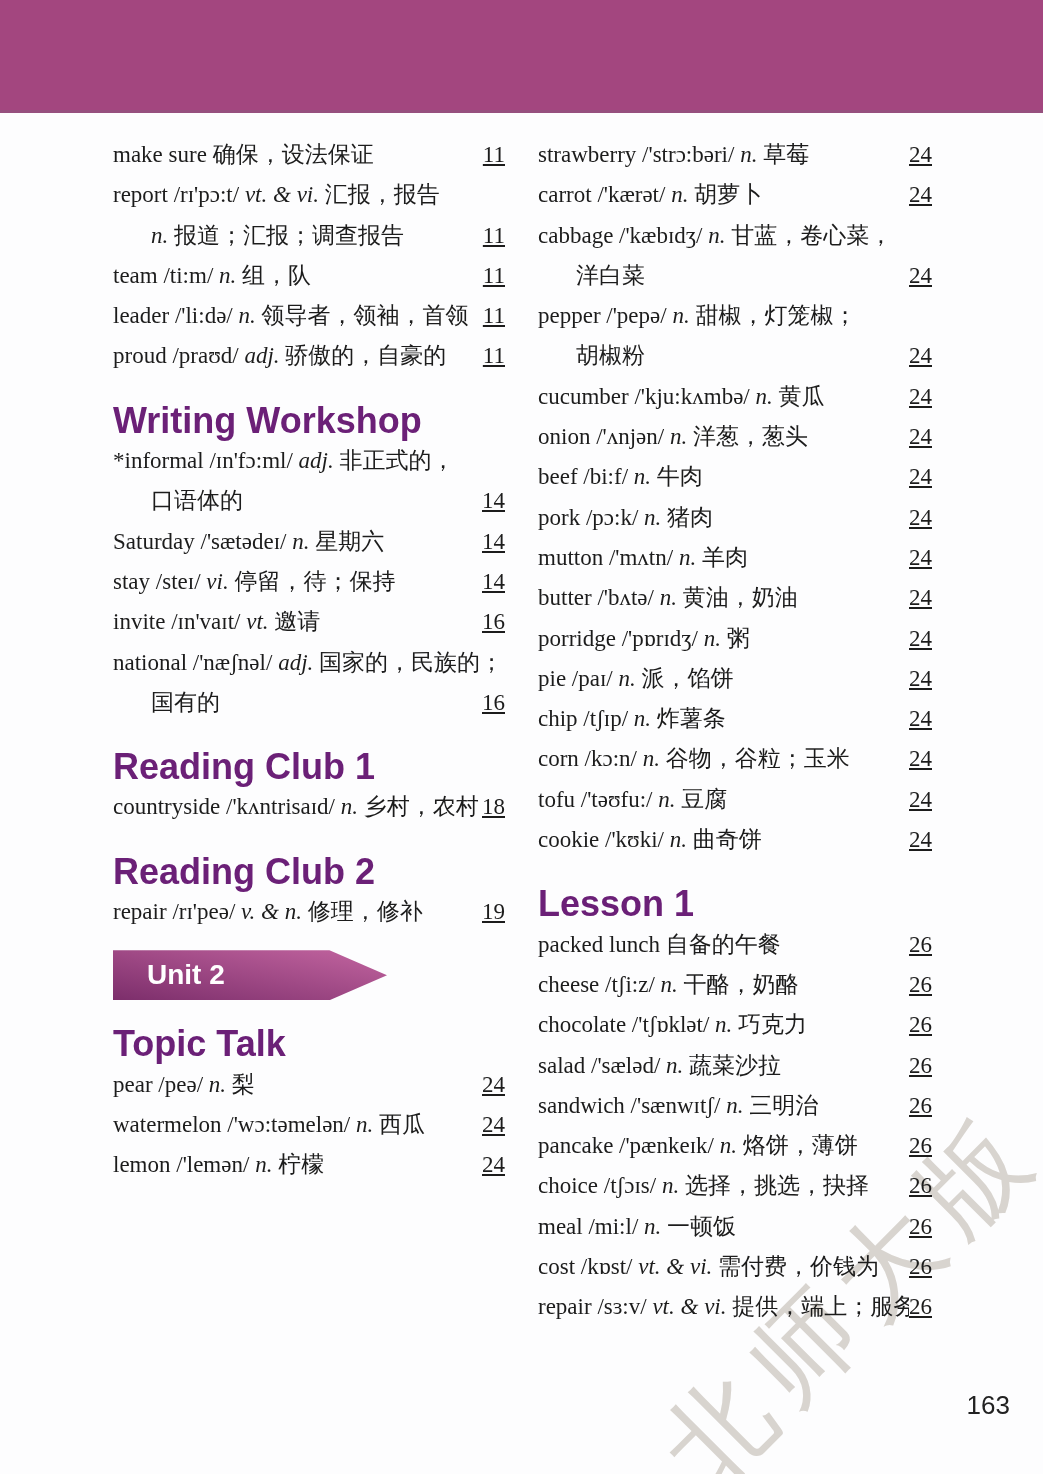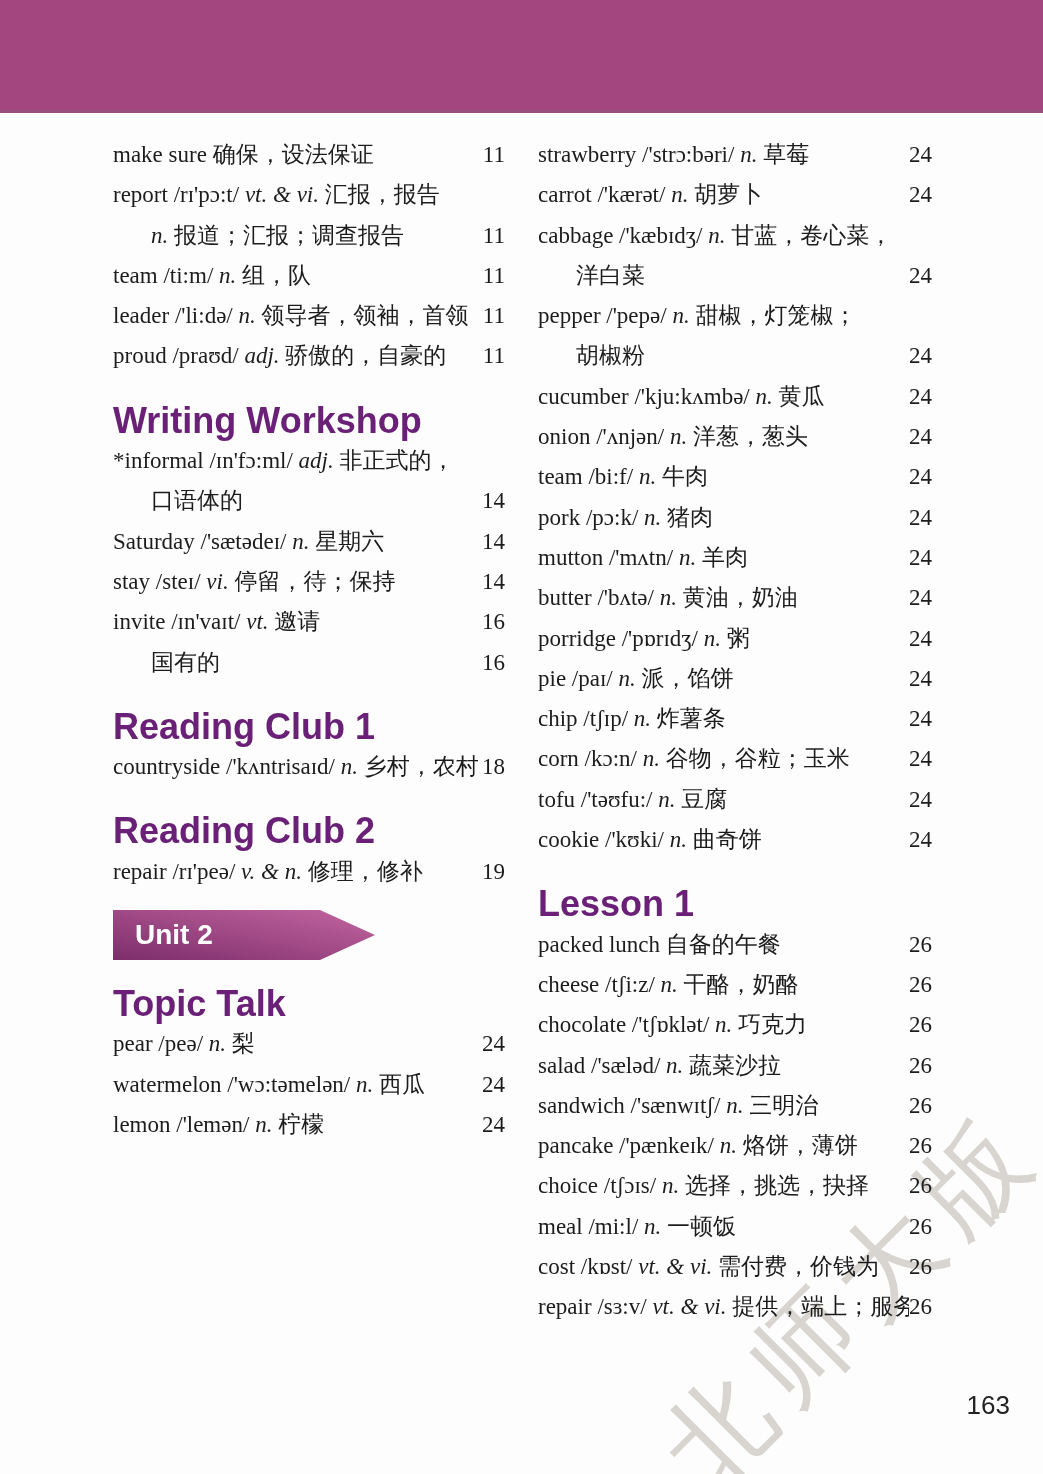--- a/index.html
+++ b/index.html
@@ -54,20 +54,21 @@
     line-height: 40.3px;
     font-size: 23px;
     white-space: nowrap;
   }
   .entry .entry-text { flex: 1 1 auto; overflow: hidden; }
   .entry.indent .entry-text { padding-left: 38px; }
   .entry .pos { font-style: italic; }
   .entry .page-num {
     flex: 0 0 auto;
     text-align: right;
+    text-decoration: underline;
   }
   .section-heading {
     margin-top: 24px;
     height: 40.3px;
     line-height: 40.3px;
     font-family: "Liberation Sans", "DejaVu Sans", sans-serif;
     font-weight: bold;
     font-size: 36px;
     color: #6b2077;
     letter-spacing: 0px;
@@ -77,21 +78,21 @@
     margin-bottom: 14px;
     width: 262px;
     height: 50px;
     line-height: 50px;
     background: linear-gradient(to top right, #7c2e6b, #c365a0);
     clip-path: polygon(0 0, 79% 0, 100% 50%, 79% 100%, 0 100%);
     color: #ffffff;
     font-family: "Liberation Sans", "DejaVu Sans", sans-serif;
     font-weight: bold;
     font-size: 28px;
-    padding-left: 0;
+    padding-left: 12px;
   }
   .unit-banner span { padding-left: 22px; }
   #page-number {
     position: absolute;
     right: 33px;
     top: 1390px;
     font-family: "Liberation Sans", "DejaVu Sans", sans-serif;
     font-size: 26px;
     color: #222222;
     z-index: 1;
@@ -140,20 +141,23 @@
         <span class="page-num">14</span>
       </div>
       <div class="entry">
         <span class="entry-text"><span>stay /steɪ/ </span><span class="pos">vi.</span><span> 停留，待；保持</span></span>
         <span class="page-num">14</span>
       </div>
       <div class="entry">
         <span class="entry-text"><span>invite /ɪn'vaɪt/ </span><span class="pos">vt.</span><span> 邀请</span></span>
         <span class="page-num">16</span>
       </div>
+      <div class="entry">
+        <span class="entry-text"><span>national /'næʃnəl/ </span><span class="pos">adj.</span><span> 国家的，民族的；</span></span>
+      </div>
       <div class="entry indent">
         <span class="entry-text"><span>国有的</span></span>
         <span class="page-num">16</span>
       </div>
       <div class="section-heading">Reading Club 1</div>
       <div class="entry">
         <span class="entry-text"><span>countryside /'kʌntrisaɪd/ </span><span class="pos">n.</span><span> 乡村，农村</span></span>
         <span class="page-num">18</span>
       </div>
       <div class="section-heading">Reading Club 2</div>
@@ -201,21 +205,21 @@
       </div>
       <div class="entry">
         <span class="entry-text"><span>cucumber /'kju:kʌmbə/ </span><span class="pos">n.</span><span> 黄瓜</span></span>
         <span class="page-num">24</span>
       </div>
       <div class="entry">
         <span class="entry-text"><span>onion /'ʌnjən/ </span><span class="pos">n.</span><span> 洋葱，葱头</span></span>
         <span class="page-num">24</span>
       </div>
       <div class="entry">
-        <span class="entry-text"><span>team /bi:f/ </span><span class="pos">n.</span><span> 牛肉</span></span>
+        <span class="entry-text"><span>beef /bi:f/ </span><span class="pos">n.</span><span> 牛肉</span></span>
         <span class="page-num">24</span>
       </div>
       <div class="entry">
         <span class="entry-text"><span>pork /pɔ:k/ </span><span class="pos">n.</span><span> 猪肉</span></span>
         <span class="page-num">24</span>
       </div>
       <div class="entry">
         <span class="entry-text"><span>mutton /'mʌtn/ </span><span class="pos">n.</span><span> 羊肉</span></span>
         <span class="page-num">24</span>
       </div>

